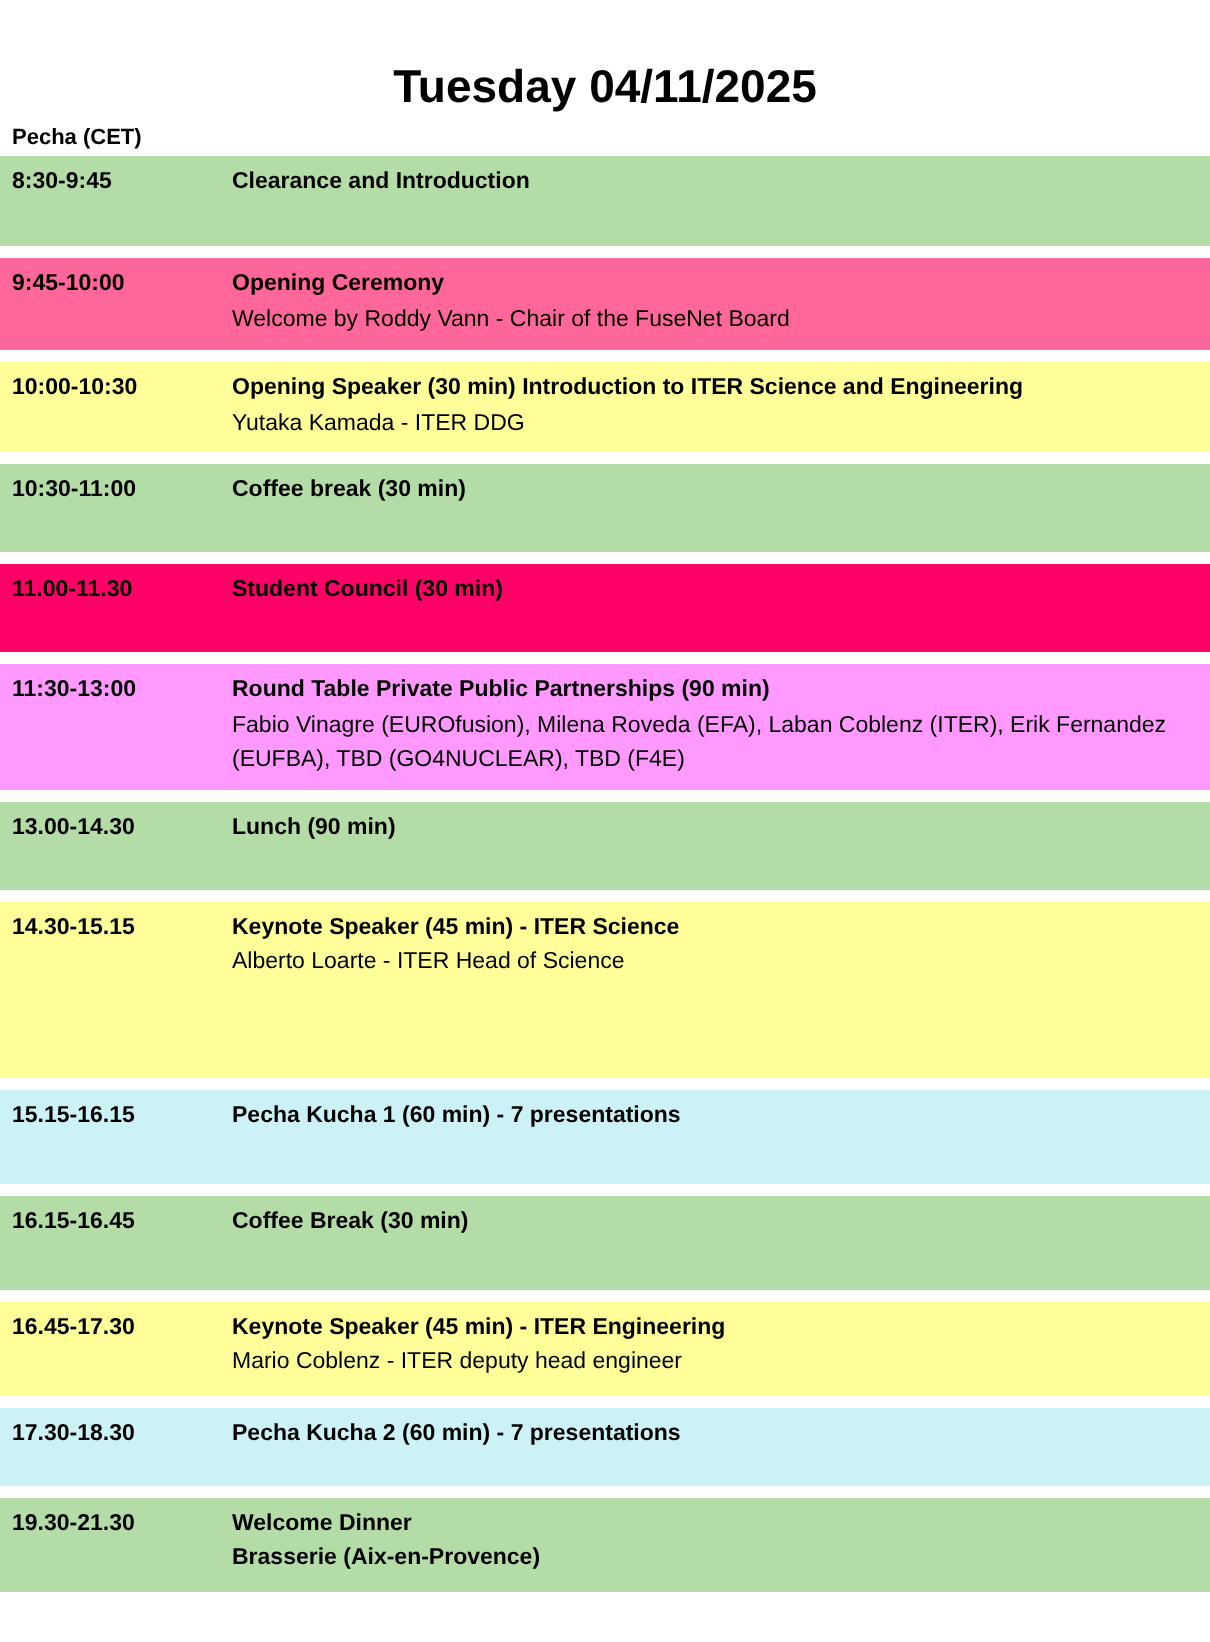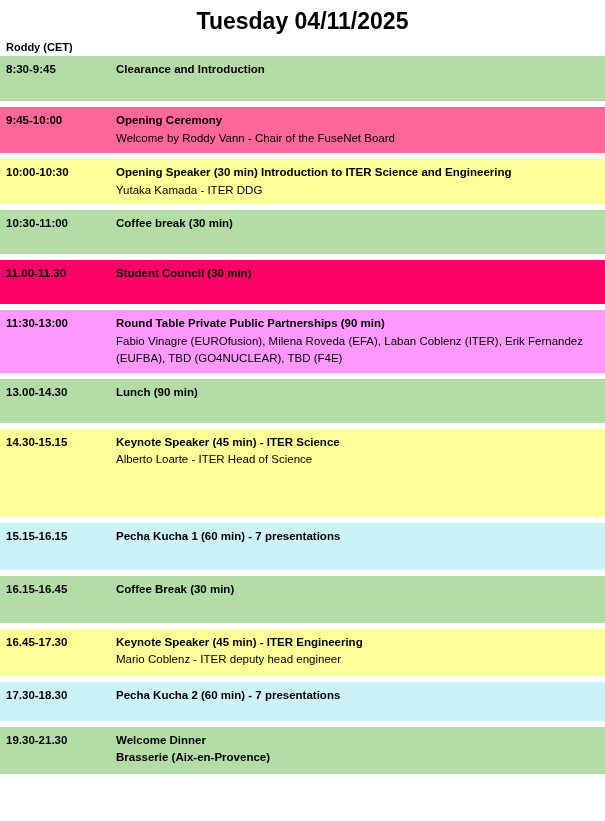--- a/index.html
+++ b/index.html
@@ -20,20 +20,21 @@
     box-sizing: border-box;
   }
   .title {
     text-align: center;
     font-size: 23px;
     font-weight: bold;
     color: #000000;
     padding-top: 8px;
     padding-bottom: 4px;
     letter-spacing: 0px;
+    margin-top: 22px;
   }
   .time-header {
     font-size: 11px;
     font-weight: bold;
     color: #000000;
     padding: 2px 0 3px 6px;
   }
   .schedule {
     width: 605px;
     border-collapse: collapse;
@@ -87,21 +88,21 @@
     background: #ffffff;
   }
 </style>
 </head>
 <body>
 
 <div class="page">
 
   <div class="title">Tuesday 04/11/2025</div>
 
-  <div class="time-header">Roddy (CET)</div>
+  <div class="time-header">Pecha (CET)</div>
 
   <table class="schedule">
     <tbody id="schedule-body">
         <tr>
           <td class="col-time" style="background: rgb(179, 220, 166); height: 45px;">
             <div class="cell-inner cell-time">8:30-9:45</div>
           </td>
           <td class="col-desc" style="background: rgb(179, 220, 166);">
             <div class="cell-inner">
               <div class="cell-head">Clearance and Introduction</div>

